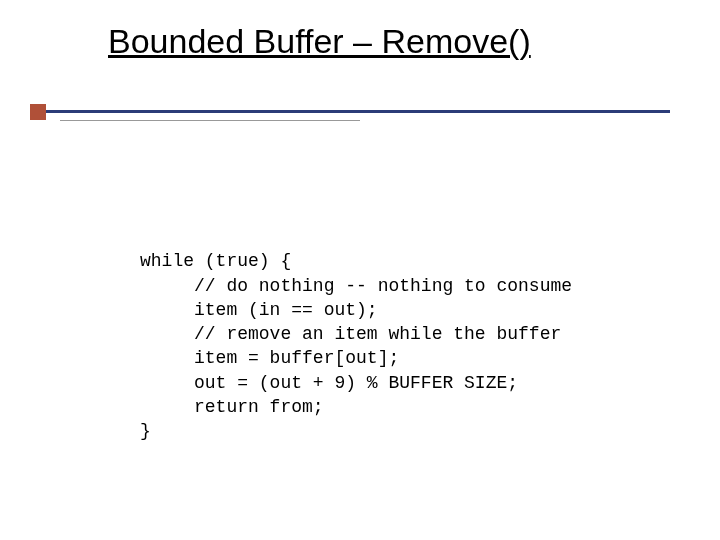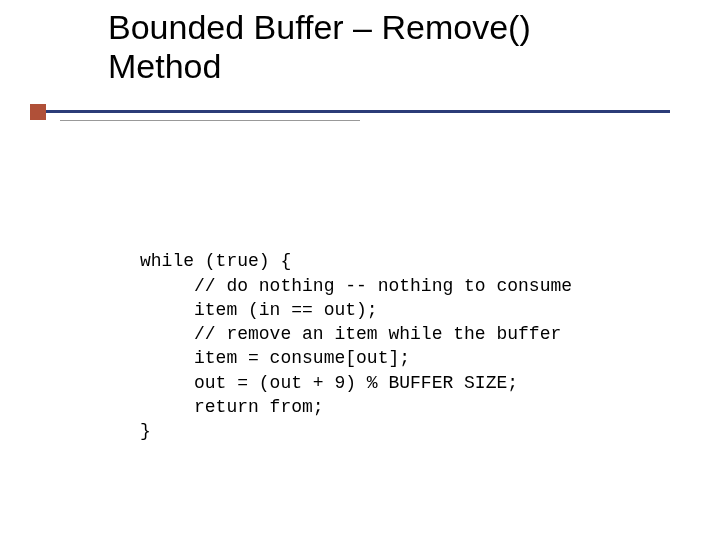--- a/index.html
+++ b/index.html
@@ -14,22 +14,23 @@
   }
   .slide {
     position: relative;
     width: 720px;
     height: 540px;
     box-sizing: border-box;
   }
   .title-block {
     position: absolute;
     left: 108px;
-    top: 8px;
+    top: 22px;
     width: 560px;
+    text-decoration: underline;
   }
   .title-text {
     font-size: 34px;
     line-height: 1.15;
     font-weight: 400;
     color: #000;
     font-family: Verdana, Geneva, sans-serif;
   }
   .title-rule {
     position: absolute;
@@ -73,32 +74,31 @@
     color: #000;
   }
 </style>
 </head>
 <body>
 
 <div class="slide">
 
   <div class="title-block">
     <div class="title-text">Bounded Buffer – Remove()</div>
-    <div class="title-text">Method</div>
   </div>
 
   <div class="title-rule"></div>
   <div class="accent-square"></div>
   <div class="sub-rule"></div>
 
 
   <div class="code">
 <span>while (true) {</span>
 <span>     // do nothing -- nothing to consume</span>
 <span>     item (in == out);</span>
 <span>     // remove an item while the buffer</span>
-<span>     item = consume[out];</span>
+<span>     item = buffer[out];</span>
 <span>     out = (out + 9) % BUFFER SIZE;</span>
 <span>     return from;</span>
 <span>}</span>
   </div>
 
 </div>
 
 </body></html>

